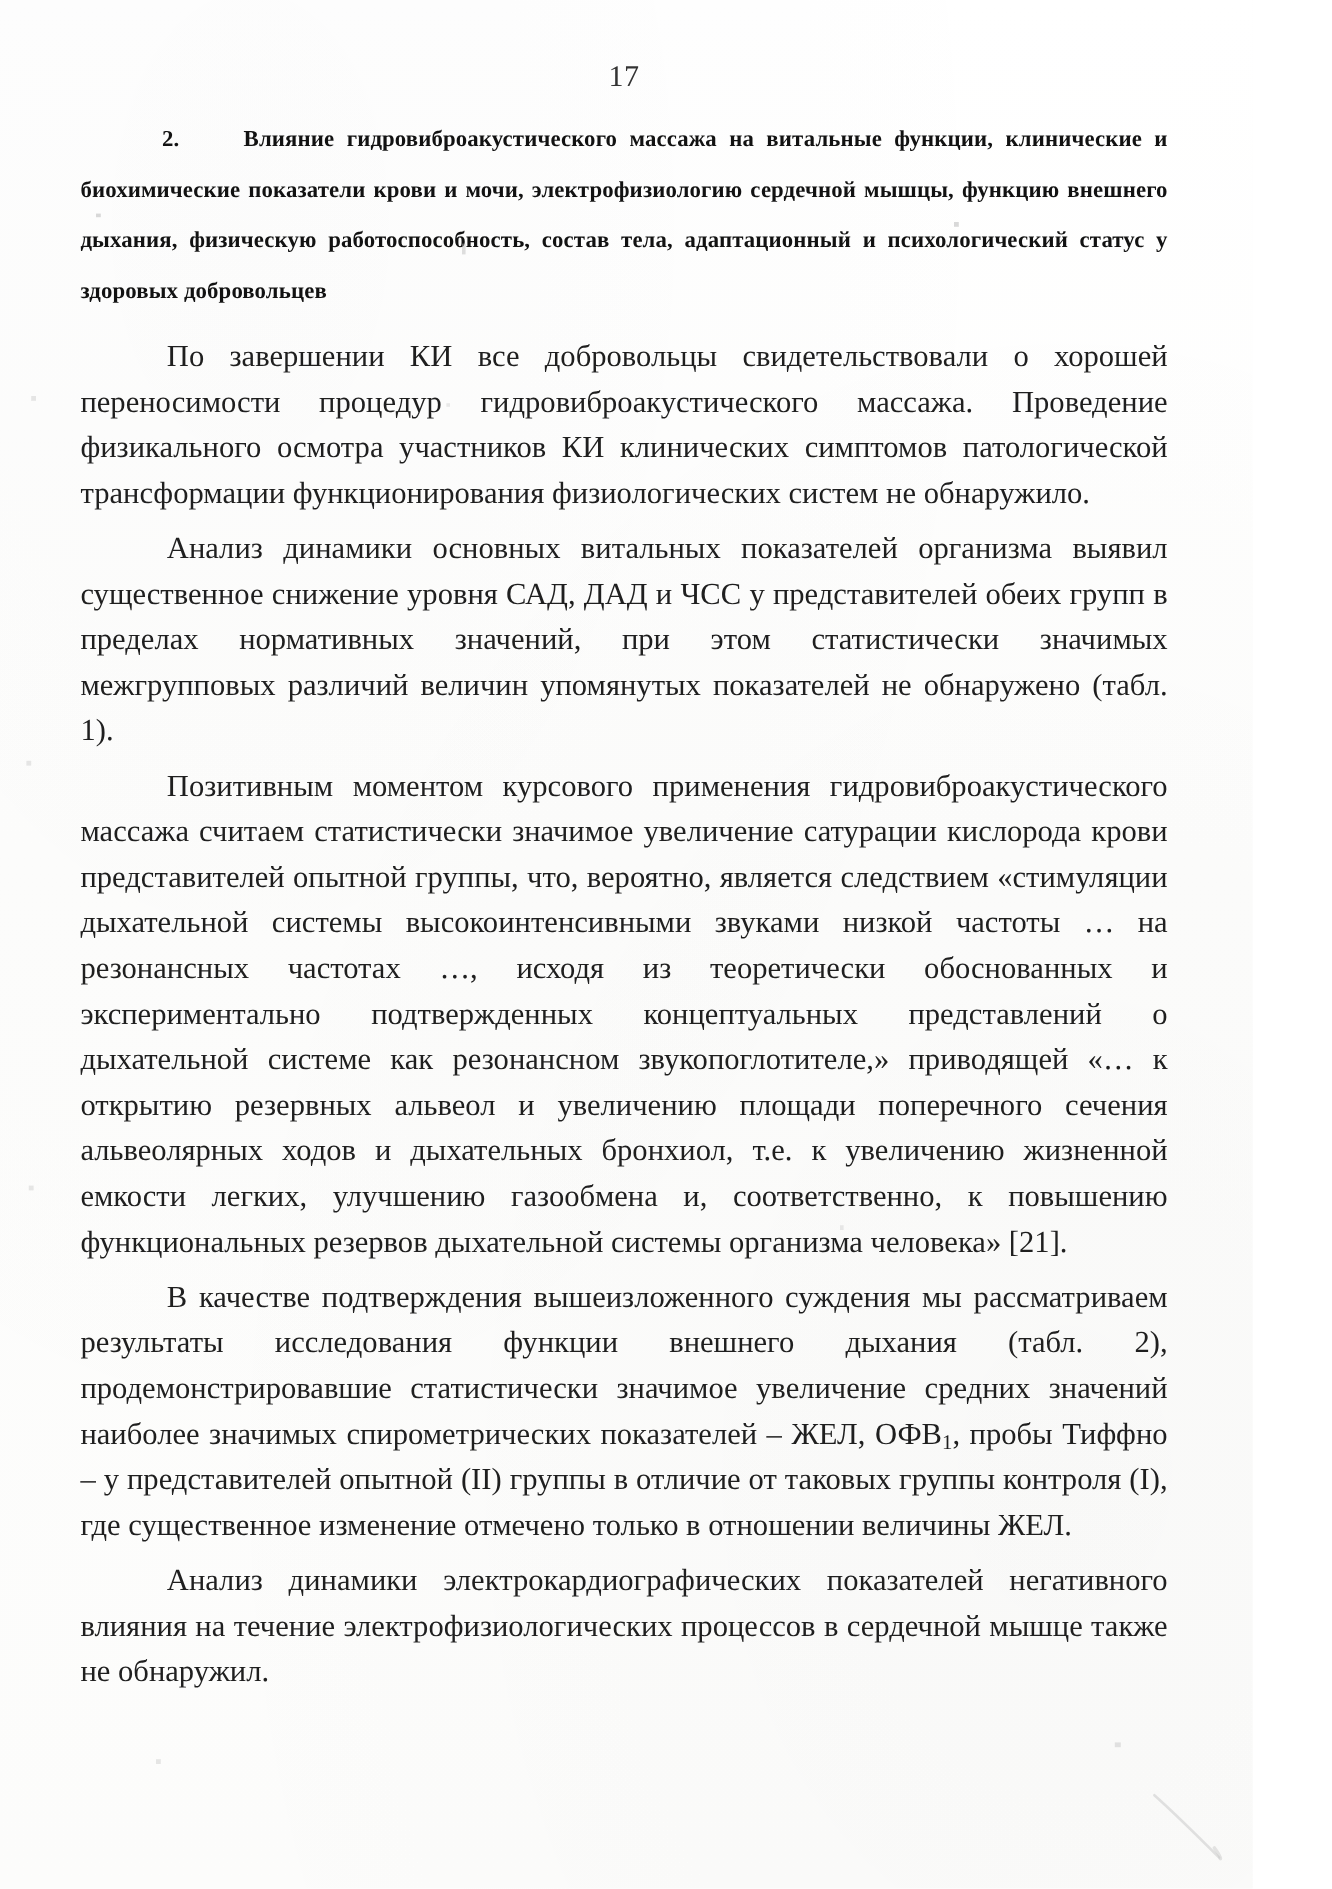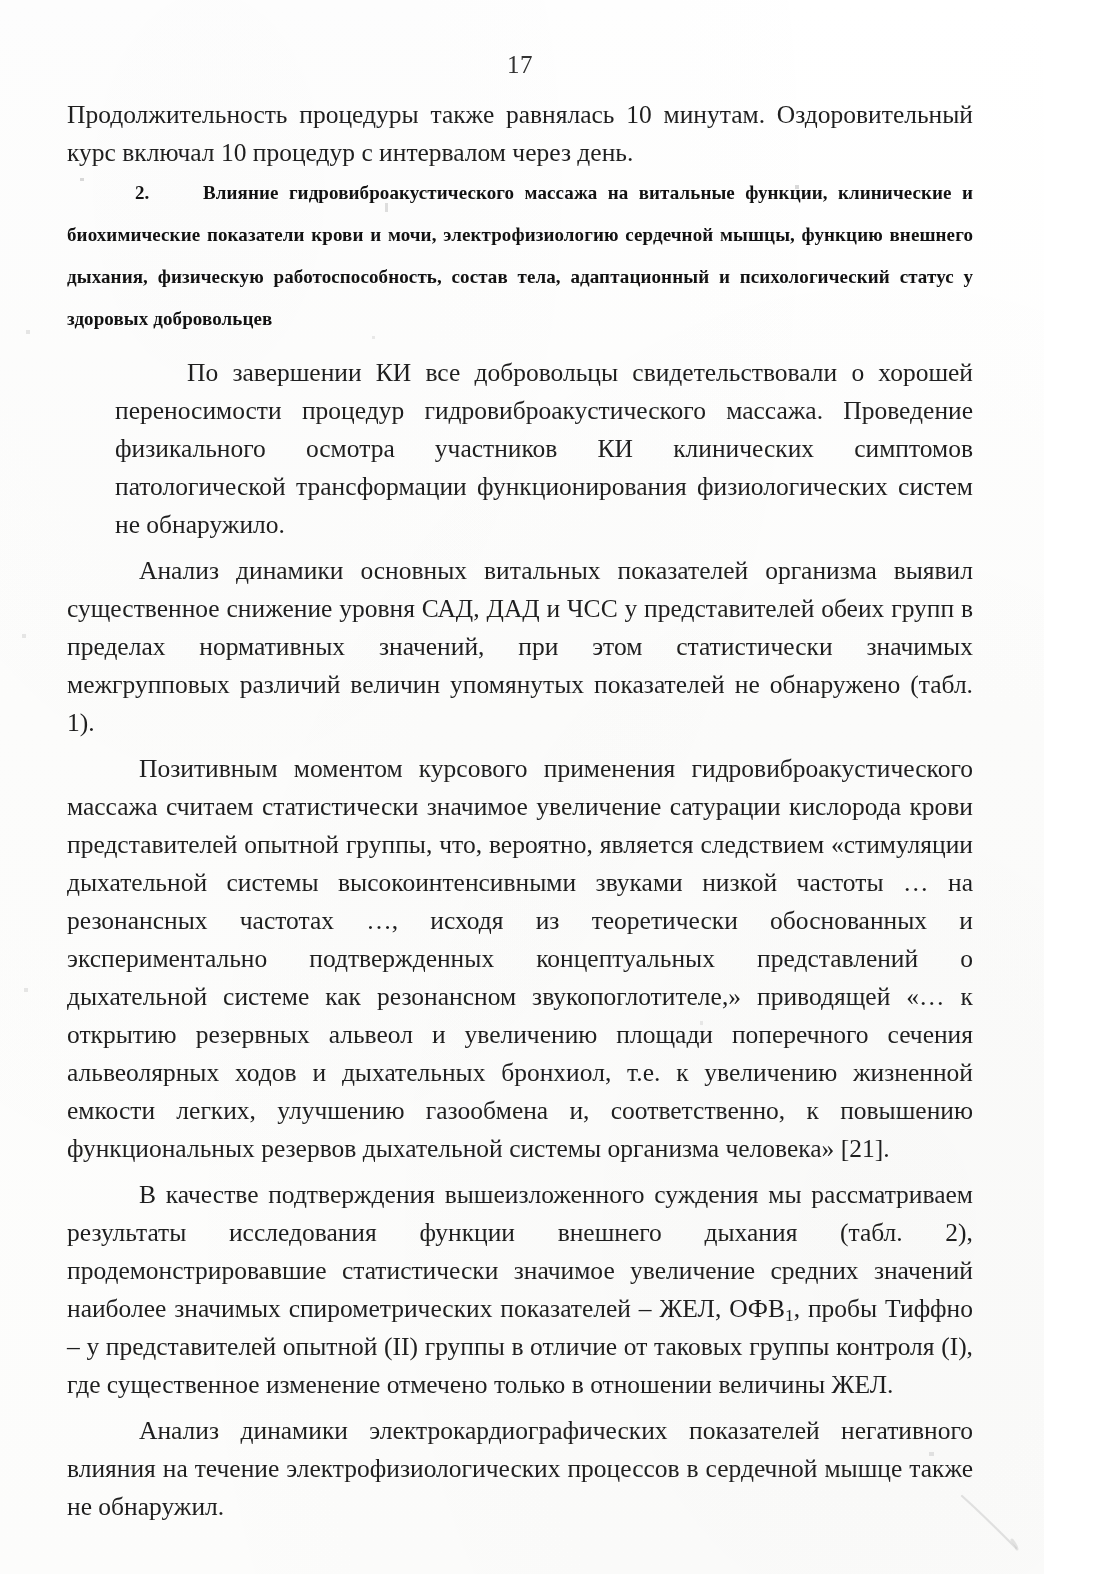--- a/index.html
+++ b/index.html
@@ -71,21 +71,20 @@
   p.indent {
     text-indent: 72px;
   }
 
   p.gap {
     margin-top: 8px;
   }
 
   p.gap-small {
     margin-top: 14px;
-    margin-left: 48px;
   }
 
   h2.heading {
     margin: 0;
     font-size: 19px;
     line-height: 42px;
     font-weight: bold;
     text-align: justify;
     text-justify: inter-word;
     color: #121212;
@@ -138,21 +137,20 @@
 <div class="page">
 
   <div class="paper-tint"></div>
 
   <div class="content">
 
     <div class="folio">17</div>
 
     <div class="body-block">
 
-      <p class="para lastline">Продолжительность процедуры также равнялась 10 минутам. Оздоровительный курс включал 10 процедур с интервалом через день.</p>
 
       <h2 class="heading heading-block">
         <span class="num">2.</span><span>Влияние гидровиброакустического массажа на витальные функции, клинические и биохимические показатели крови и мочи, электрофизиологию сердечной мышцы, функцию внешнего дыхания, физическую работоспособность, состав тела, адаптационный и психологический статус у здоровых добровольцев</span>
       </h2>
 
       <p class="para indent lastline gap-small">По завершении КИ все добровольцы свидетельствовали о хорошей переносимости процедур гидровиброакустического массажа. Проведение физикального осмотра участников КИ клинических симптомов патологической трансформации функционирования физиологических систем не обнаружило.</p>
 
       <p class="para indent lastline gap">Анализ динамики основных витальных показателей организма выявил существенное снижение уровня САД, ДАД и ЧСС у представителей обеих групп в пределах нормативных значений, при этом статистически значимых межгрупповых различий величин упомянутых показателей не обнаружено (табл. 1).</p>
 
       <p class="para indent lastline gap">Позитивным моментом курсового применения гидровиброакустического массажа считаем  статистически значимое увеличение сатурации кислорода крови представителей опытной группы, что, вероятно, является следствием «стимуляции дыхательной системы высокоинтенсивными звуками низкой частоты … на резонансных частотах …, исходя из теоретически обоснованных и экспериментально подтвержденных концептуальных представлений о дыхательной системе как резонансном звукопоглотителе,» приводящей «… к открытию резервных альвеол и увеличению площади поперечного сечения альвеолярных ходов и дыхательных бронхиол, т.е. к увеличению жизненной емкости легких, улучшению газообмена и, соответственно, к повышению функциональных резервов дыхательной системы организма человека» [21].</p>

